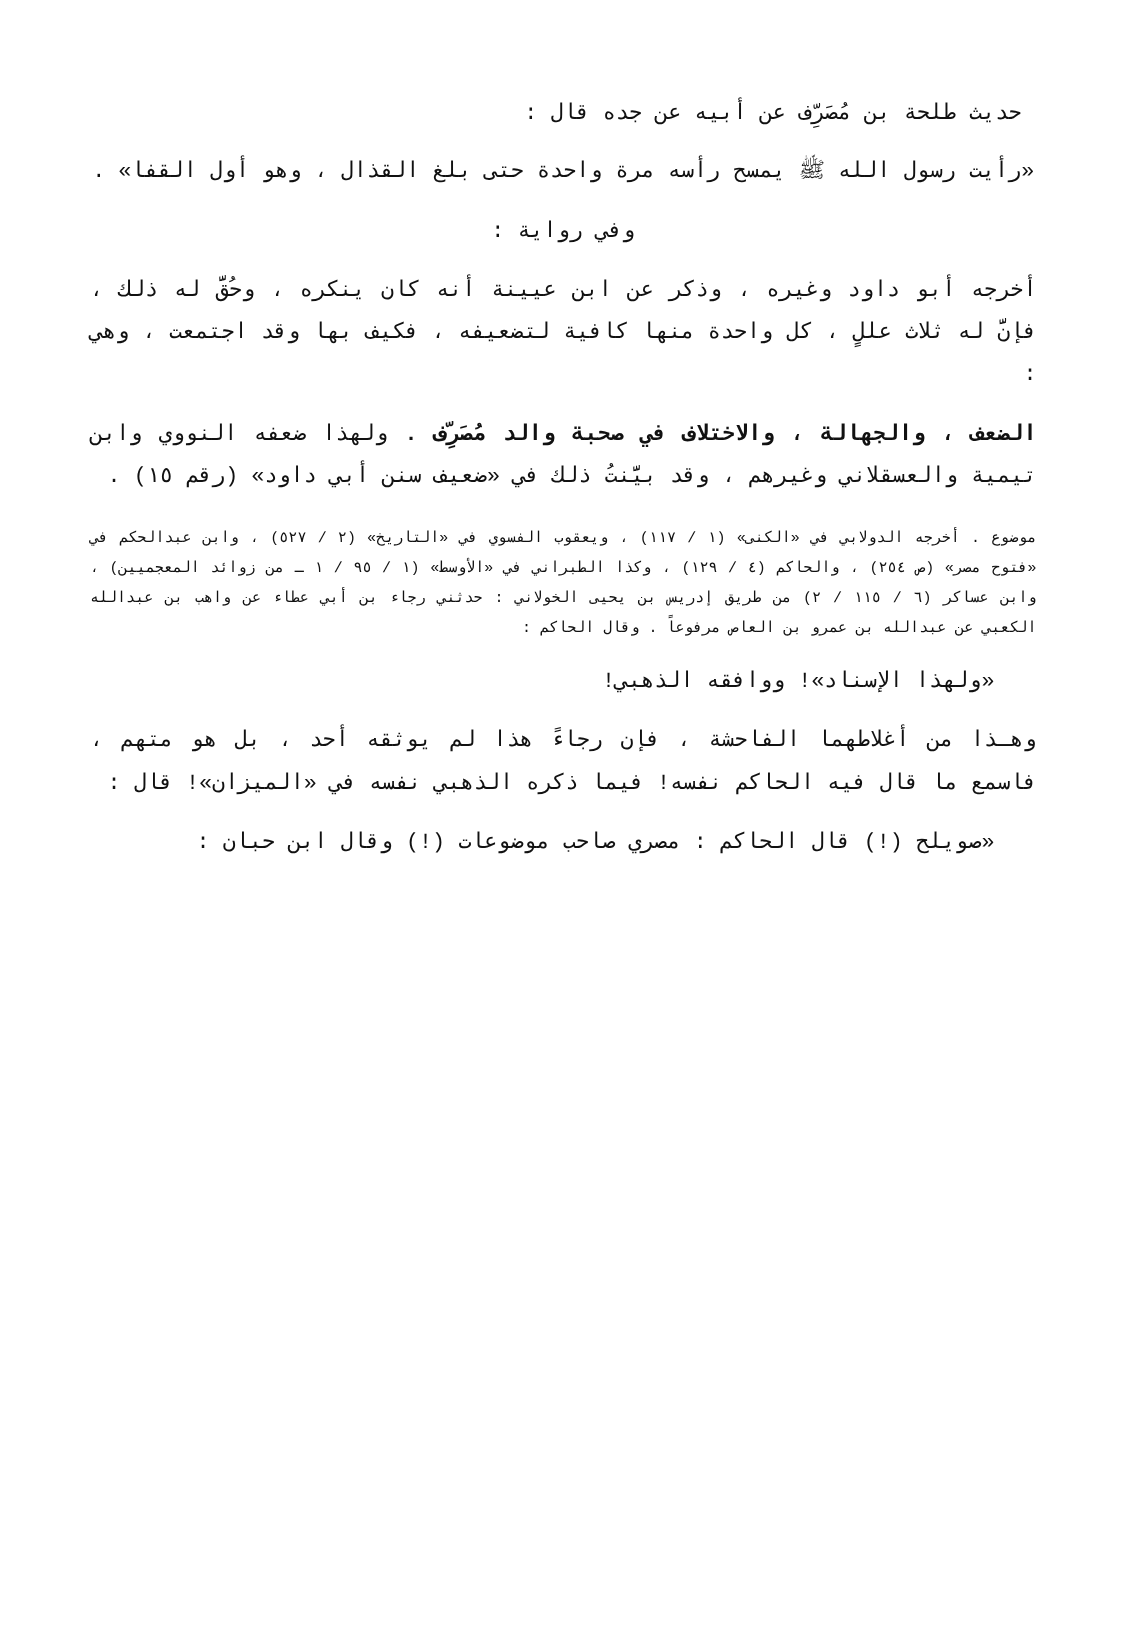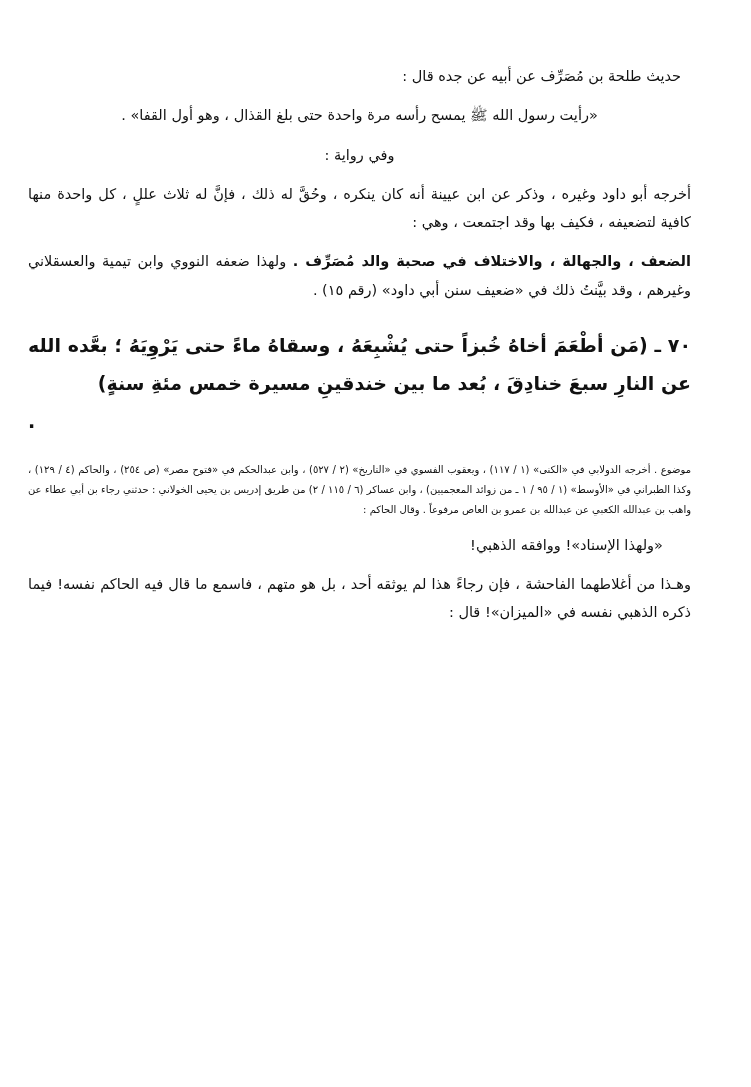--- a/index.html
+++ b/index.html
@@ -11,23 +11,24 @@
     width: 751px;
     height: 1087px;
     position: relative;
     font-family: "DejaVu Sans", "Liberation Sans", sans-serif;
     color: #111111;
     overflow: hidden;
   }
   .page {
     position: absolute;
     inset: 0;
-    padding: 62px 60px 40px 28px;
+    padding: 62px 60px 40px 60px;
     box-sizing: border-box;
     display: flex;
+    font-family: Liberation Mono, monospace;
   }
   .content {
     flex: 1 1 auto;
   }
   p {
     margin: 0 0 11px 0;
     text-align: justify;
     text-align-last: right;
     line-height: 1.95;
     font-size: 14.5px;
@@ -92,31 +93,26 @@
 
     <p class="quote">«رأيت رسول الله ﷺ يمسح رأسه مرة واحدة حتى بلغ القذال ، وهو أول القفا» .</p>
 
     <p class="center-line">وفي رواية :</p>
 
 
     <p>أخرجه أبو داود وغيره ، وذكر عن ابن عيينة أنه كان ينكره ، وحُقَّ له ذلك ، فإنَّ له ثلاث عللٍ ، كل واحدة منها كافية لتضعيفه ، فكيف بها وقد اجتمعت ، وهي :</p>
 
     <p><span class="bold">الضعف ، والجهالة ، والاختلاف في صحبة والد مُصَرِّف .</span><span> ولهذا ضعفه النووي وابن تيمية والعسقلاني وغيرهم ، وقد بيَّنتُ ذلك في «ضعيف سنن أبي داود» (رقم ١٥) .</span></p>
 
-    <div class="hadith-block">
-      <span>٧٠</span>
-      <span>ـ</span>
-      <span>(مَن أطْعَمَ أخاهُ خُبزاً حتى يُشْبِعَهُ ، وسقاهُ ماءً حتى يَرْوِيَهُ ؛ بعَّده الله عن النارِ سبعَ خنادِقَ ، بُعد ما بين خندقينِ مسيرة خمس مئةِ سنةٍ)</span>
-      <span class="tail">.</span>
-    </div>
 
     <div class="takhrij">
       <p>موضوع . أخرجه الدولابي في «الكنى» (١ / ١١٧) ، ويعقوب الفسوي في «التاريخ» (٢ / ٥٢٧) ، وابن عبدالحكم في «فتوح مصر» (ص ٢٥٤) ، والحاكم (٤ / ١٢٩) ، وكذا الطبراني في «الأوسط» (١ / ٩٥ / ١ ـ من زوائد المعجميين) ، وابن عساكر (٦ / ١١٥ / ٢) من طريق إدريس بن يحيى الخولاني : حدثني رجاء بن أبي عطاء عن واهب بن عبدالله الكعبي عن عبدالله بن عمرو بن العاص مرفوعاً . وقال الحاكم :</p>
     </div>
 
     <p class="quote-right">«ولهذا الإسناد»! ووافقه الذهبي!</p>
 
     <p>وهـذا من أغلاطهما الفاحشة ، فإن رجاءً هذا لم يوثقه أحد ، بل هو متهم ، فاسمع ما قال فيه الحاكم نفسه! فيما ذكره الذهبي نفسه في «الميزان»! قال :</p>
 
+    <p class="quote-right">«صويلح (!) قال الحاكم : مصري صاحب موضوعات (!) وقال ابن حبان :</p>
 
   </div>
 
 </div>
 
 </body></html>

